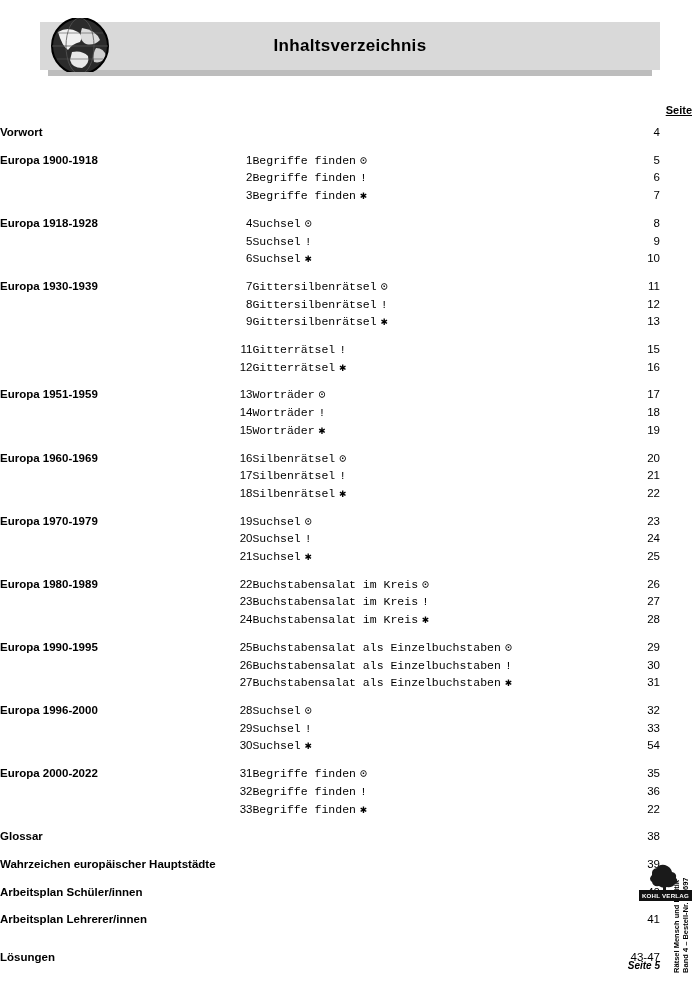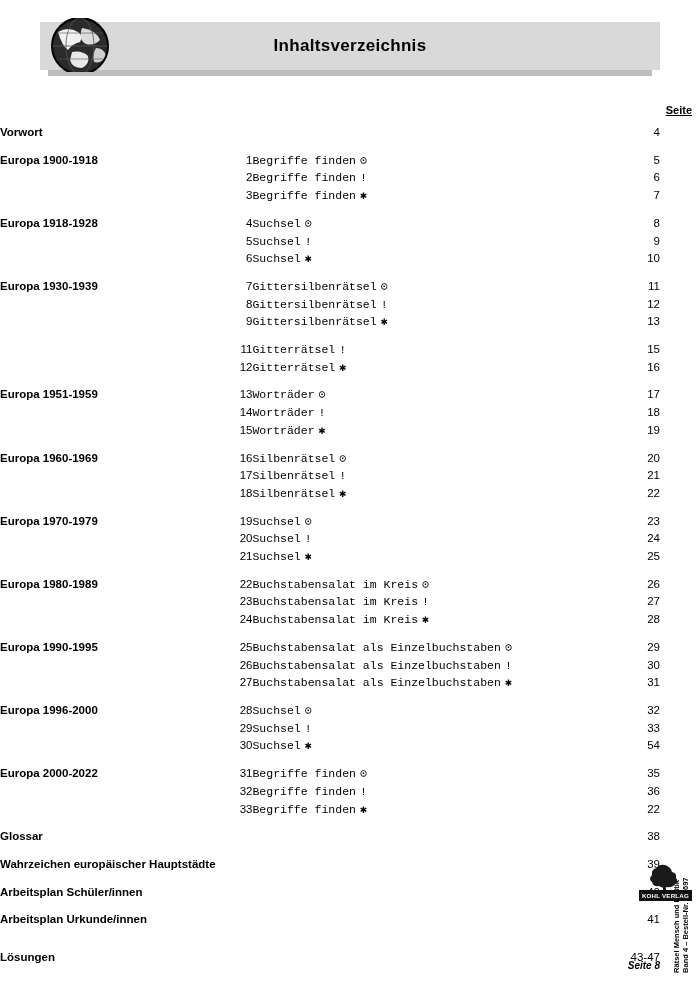--- a/index.html
+++ b/index.html
@@ -478,21 +478,21 @@
         <tr class="toc-row bold-row">
           <td class="c-section">Arbeitsplan Schüler/innen</td>
           <td class="c-num"></td>
           <td class="c-title"><span></span><span class="marker"></span></td>
           <td class="c-page">40</td>
         </tr>
         <tr class="gap">
           <td colspan="4"></td>
         </tr>
         <tr class="toc-row bold-row">
-          <td class="c-section">Arbeitsplan Urkunde/innen</td>
+          <td class="c-section">Arbeitsplan Lehrerer/innen</td>
           <td class="c-num"></td>
           <td class="c-title"><span></span><span class="marker"></span></td>
           <td class="c-page">41</td>
         </tr>
         <tr class="gap">
           <td colspan="4"></td>
         </tr>
         <tr class="gap">
           <td colspan="4"></td>
         </tr>
@@ -516,13 +516,13 @@
 <div class="logo-box">
   <div class="logo-tree">
     <svg width="34" height="26" viewBox="0 0 34 26">
       <path d="M17 1 q6 2 7 7 q5 1 4 6 q3 3 -1 6 q-3 4 -8 3 q-4 2 -8 -1 q-6 1 -7 -4 q-4 -3 0 -7 q-1 -6 5 -7 q2 -4 8 -3 z" fill="#1a1a1a"></path>
       <rect x="15" y="17" width="3" height="9" fill="#1a1a1a"></rect>
     </svg>
   </div>
   <div class="logo-bar">KOHL VERLAG</div>
 </div>
 
-<div class="footer-page">Seite 8</div>
+<div class="footer-page">Seite 5</div>
 
 </body></html>

